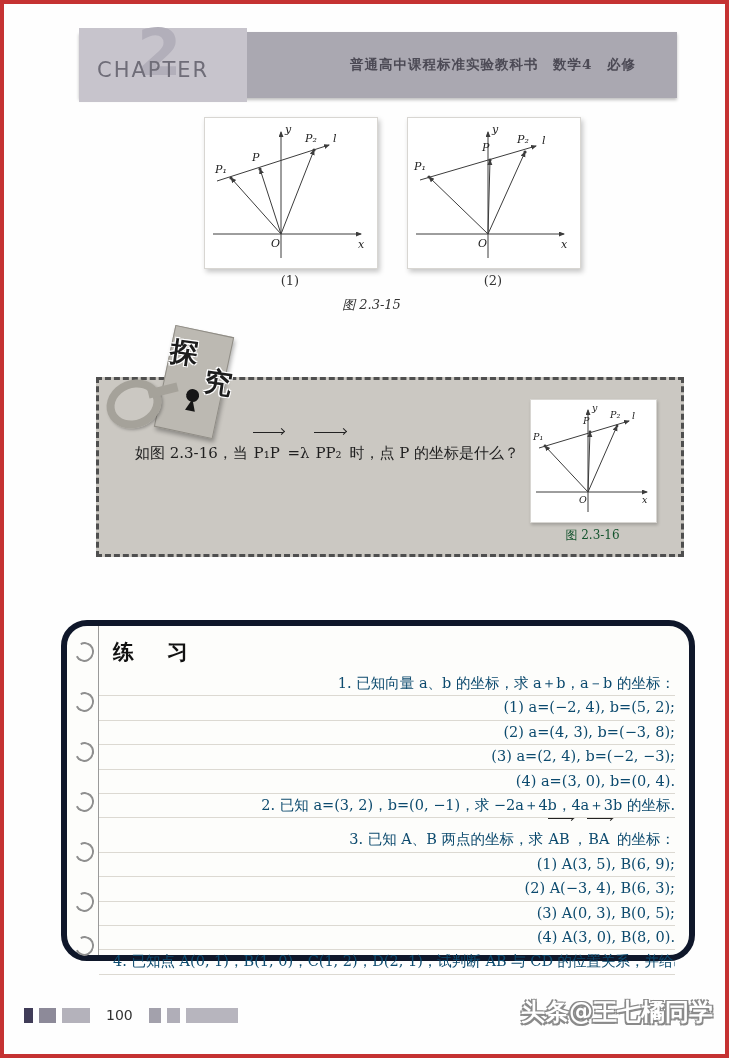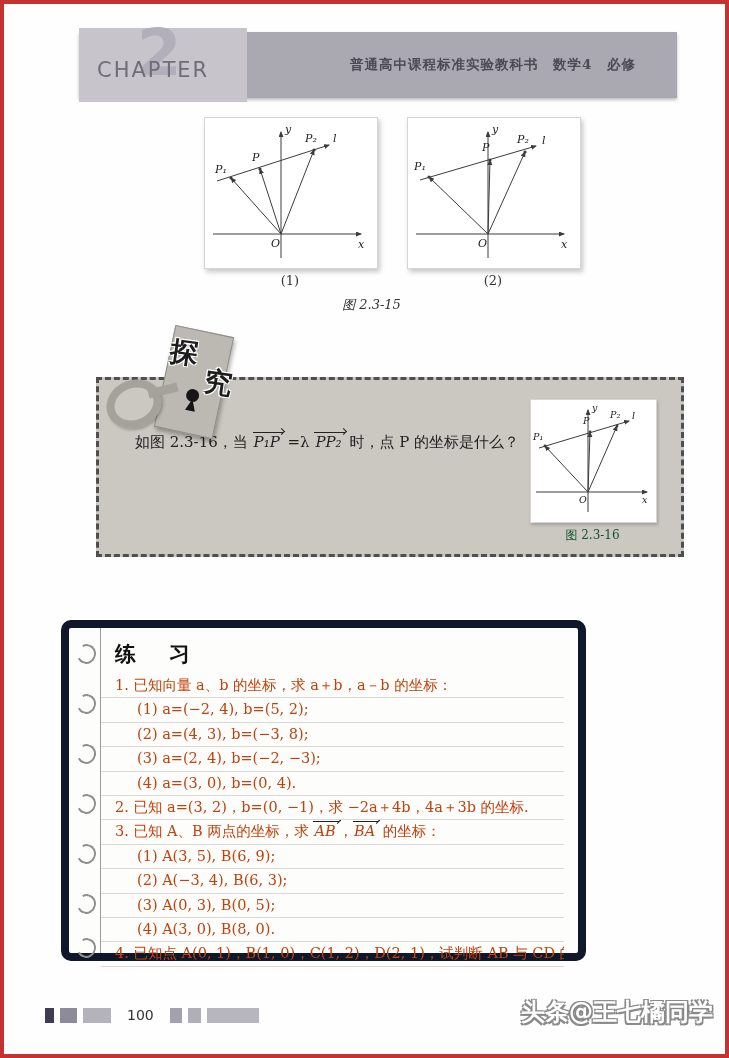--- a/index.html
+++ b/index.html
@@ -30,21 +30,21 @@
 
   
   .explore{position:absolute;left:92px;top:373px;width:588px;height:180px;
            background:#cbc8c2;border:3px dashed #4f4f4f;box-sizing:border-box;z-index:1;}
   .exp-q{position:absolute;left:36px;top:52px;font-size:15px;color:#1f1f1f;white-space:nowrap;}
   .exp-fig{left:431px;top:19px;width:125px;height:122px;position:absolute;background:#fff;
            border:1px solid #d8d6d2;box-shadow:1px 2px 3px rgba(0,0,0,.2);}
   .exp-cap{position:absolute;left:431px;top:147px;width:125px;text-align:center;font-size:12px;color:#14532d;}
 
   
-  .vec{display:inline-block;position:relative;font-style:italic;padding:1px 3px 0 1px;
+  .vec{display:inline-block;position:relative;padding:12px 3px 0 1px;
        border-top:1.5px solid #222;line-height:1.15;}
   .vec::after{content:"";position:absolute;right:-1px;top:-4px;width:4px;height:4px;
               border-top:1.5px solid #222;border-right:1.5px solid #222;transform:rotate(45deg);}
 
   
   .badge{position:absolute;left:100px;top:322px;width:160px;height:130px;z-index:3;}
   .badge .tag{position:absolute;left:60px;top:4px;width:58px;height:102px;background:#bcb9b2;
               border:1px solid #8f8c85;transform:rotate(12deg);box-shadow:2px 3px 4px rgba(0,0,0,.3);}
   .badge .keyhole-c{position:absolute;left:24px;top:58px;width:13px;height:13px;border-radius:50%;background:#161616;}
   .badge .keyhole-t{position:absolute;left:26px;top:68px;width:0;height:0;
@@ -52,35 +52,35 @@
   .badge .key-ring{position:absolute;left:2px;top:54px;width:40px;height:32px;border:8px solid #a5a29a;
                    border-radius:50%;transform:rotate(-22deg);box-shadow:1px 2px 3px rgba(0,0,0,.25);}
   .badge .key-stem{position:absolute;left:44px;top:60px;width:30px;height:9px;background:#a5a29a;
                    transform:rotate(-14deg);}
   .badge .bchar{position:absolute;font-size:28px;font-weight:bold;color:#1d1d1d;
                 text-shadow:-1px -1px 0 #fff,1px -1px 0 #fff,-1px 1px 0 #fff,1px 1px 0 #fff;}
   .badge .bc1{left:66px;top:8px;transform:rotate(8deg);}
   .badge .bc2{left:100px;top:38px;transform:rotate(8deg);}
 
   
-  .practice{position:absolute;left:57px;top:616px;width:525px;height:341px;box-sizing:border-box;
-            border:8px solid #0f172a;border-radius:10px;background:#fdfdfb;}
+  .practice{position:absolute;left:57px;top:616px;width:634px;height:341px;box-sizing:border-box;
+            border:6px solid #0f172a;border-radius:26px;background:#fdfdfb;}
   .binding-col{position:absolute;left:2px;top:8px;width:28px;height:320px;}
   .hook{position:absolute;left:6px;width:15px;height:16px;border:2px solid #8f8f8f;border-radius:50%;
         border-left-color:transparent;transform:rotate(18deg);}
   .p-content{position:absolute;left:31px;top:0;right:0;bottom:0;border-left:1.5px solid #9a9a9a;
              padding:10px 14px 6px 0;}
   .p-title{font-size:21px;font-weight:bold;letter-spacing:6px;color:#111;margin:2px 0 6px 14px;
            font-family:"DejaVu Sans","Liberation Sans",sans-serif;}
-  .p-line{font-size:14.5px;line-height:23.4px;border-bottom:1px solid #dcd9d2;color:#c2410c;white-space:nowrap;overflow:hidden;}
+  .p-line{font-size:14.5px;line-height:23.4px;border-bottom:1px solid #dcd9d2;color:#0c4a6e;white-space:nowrap;overflow:hidden;text-align:right;}
   .indent-0{padding-left:14px;}
   .indent-1{padding-left:36px;}
 
   
-  .footer{position:absolute;left:41px;top:1002px;height:18px;display:flex;align-items:center;gap:6px;}
+  .footer{position:absolute;left:20px;top:1002px;height:18px;display:flex;align-items:center;gap:6px;}
   .fb{height:15px;}
   .fb1{width:9px;background:#403c58;}
   .fb2{width:17px;background:#8d8a99;}
   .fb3{width:28px;background:#b4b2bb;}
   .pageno{font-size:14px;color:#333;margin:0 10px;font-family:"DejaVu Sans",sans-serif;}
   .fb4{width:12px;background:#a3a1ac;}
   .fb5{width:13px;background:#b0aeb8;}
   .fb6{width:52px;background:#b7b5be;}
   .watermark{position:absolute;right:12px;top:992px;font-size:24px;font-weight:bold;color:#fff;
              font-family:"DejaVu Sans","Liberation Sans",sans-serif;

